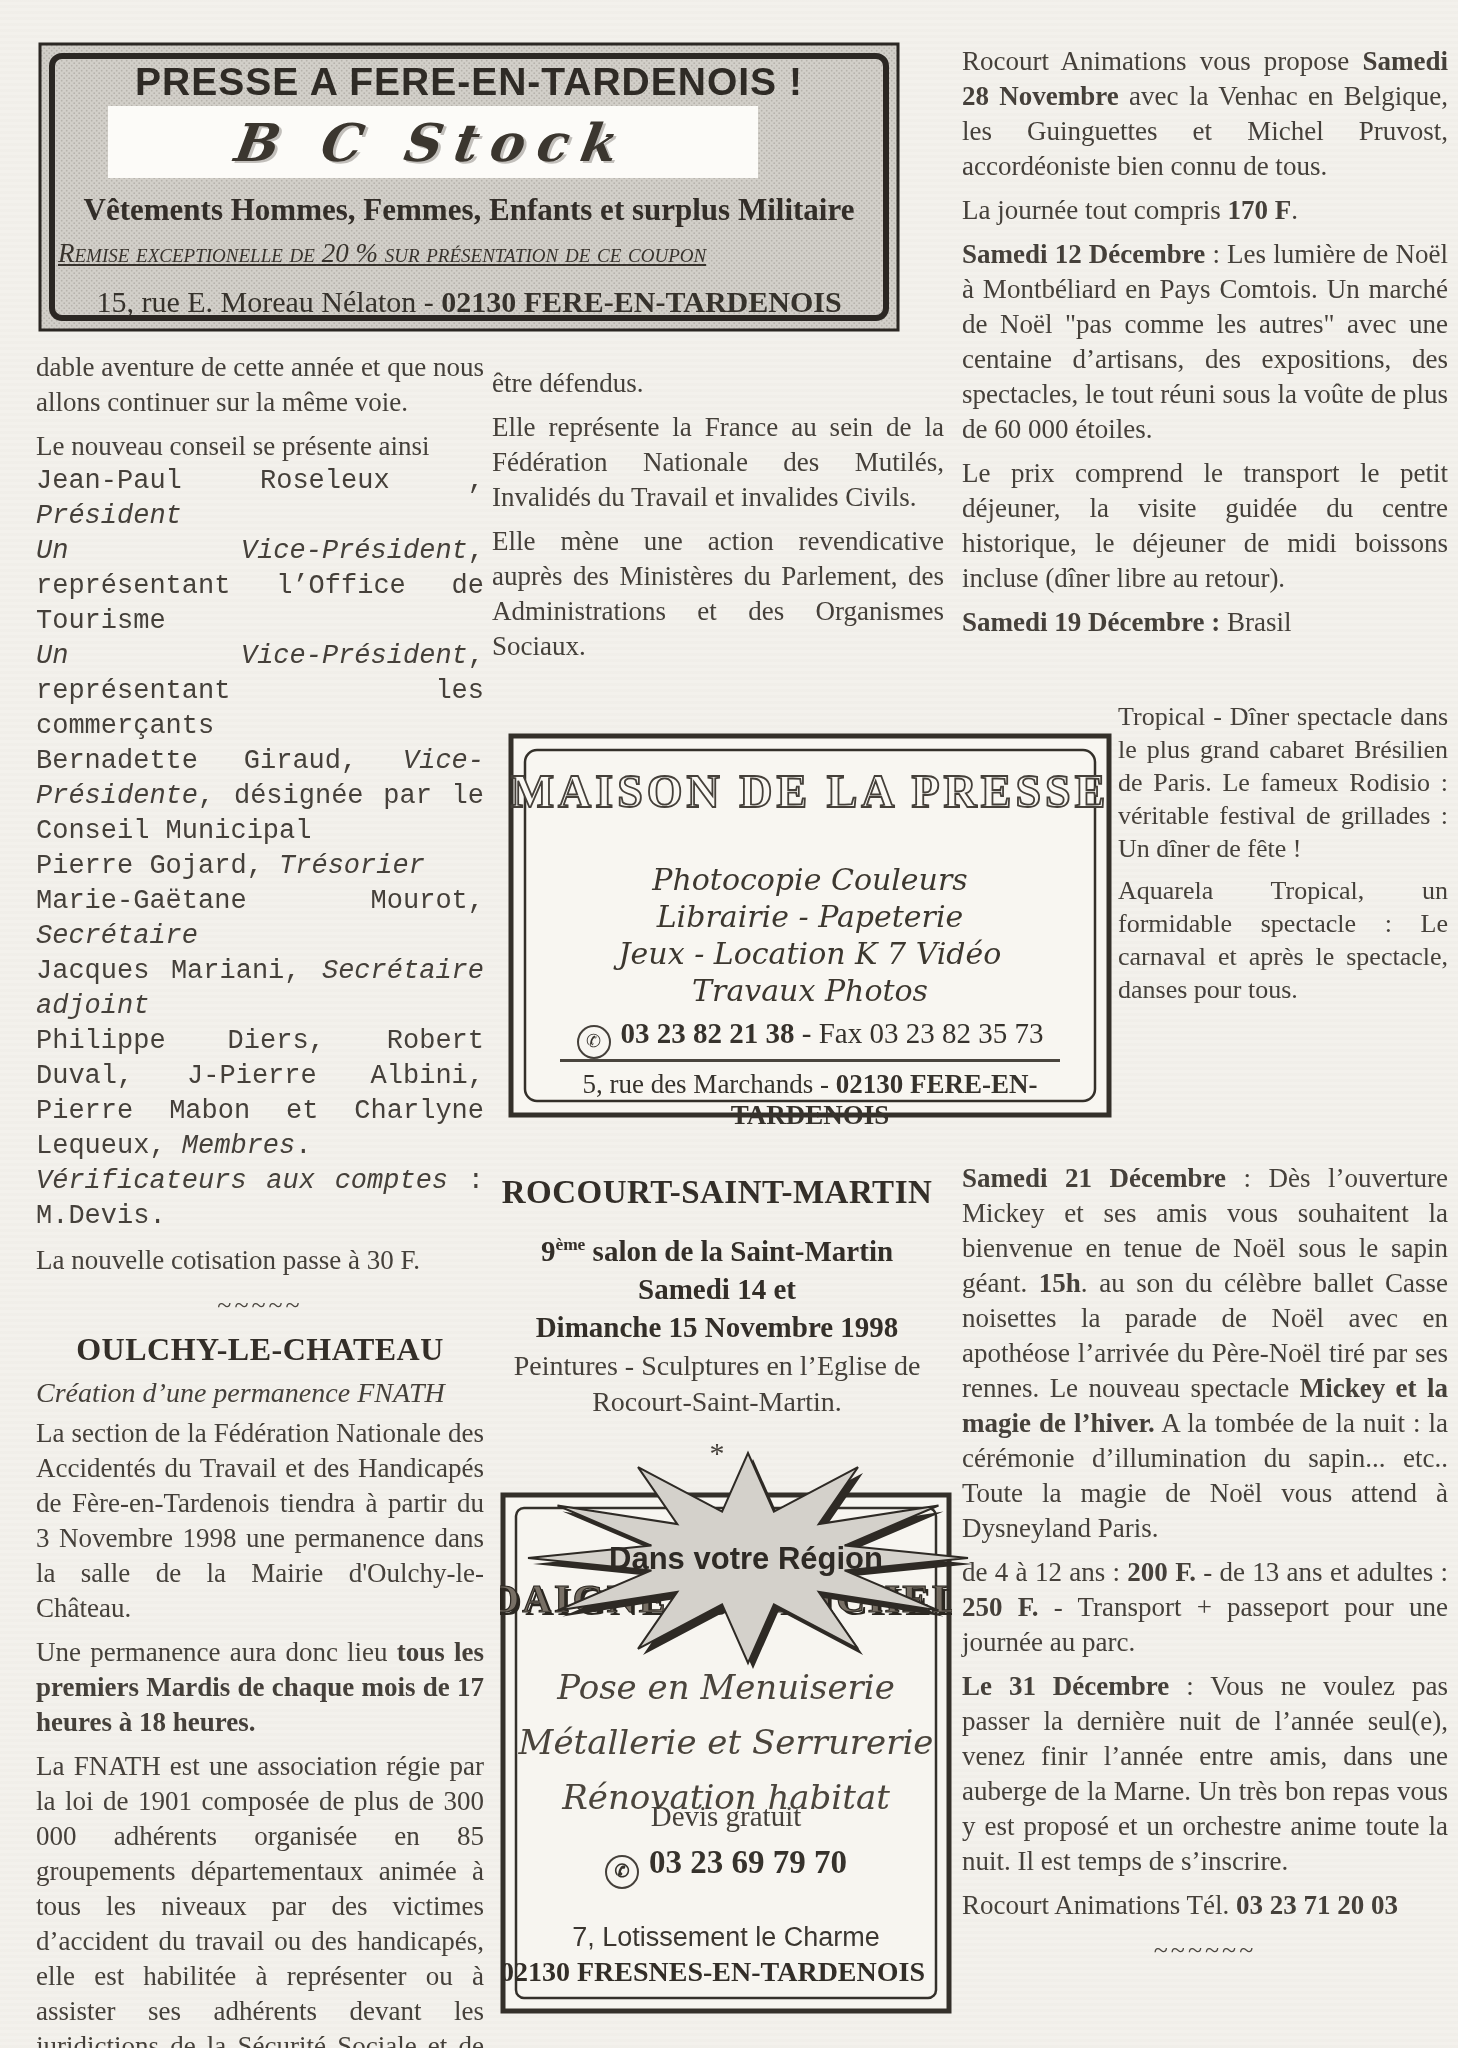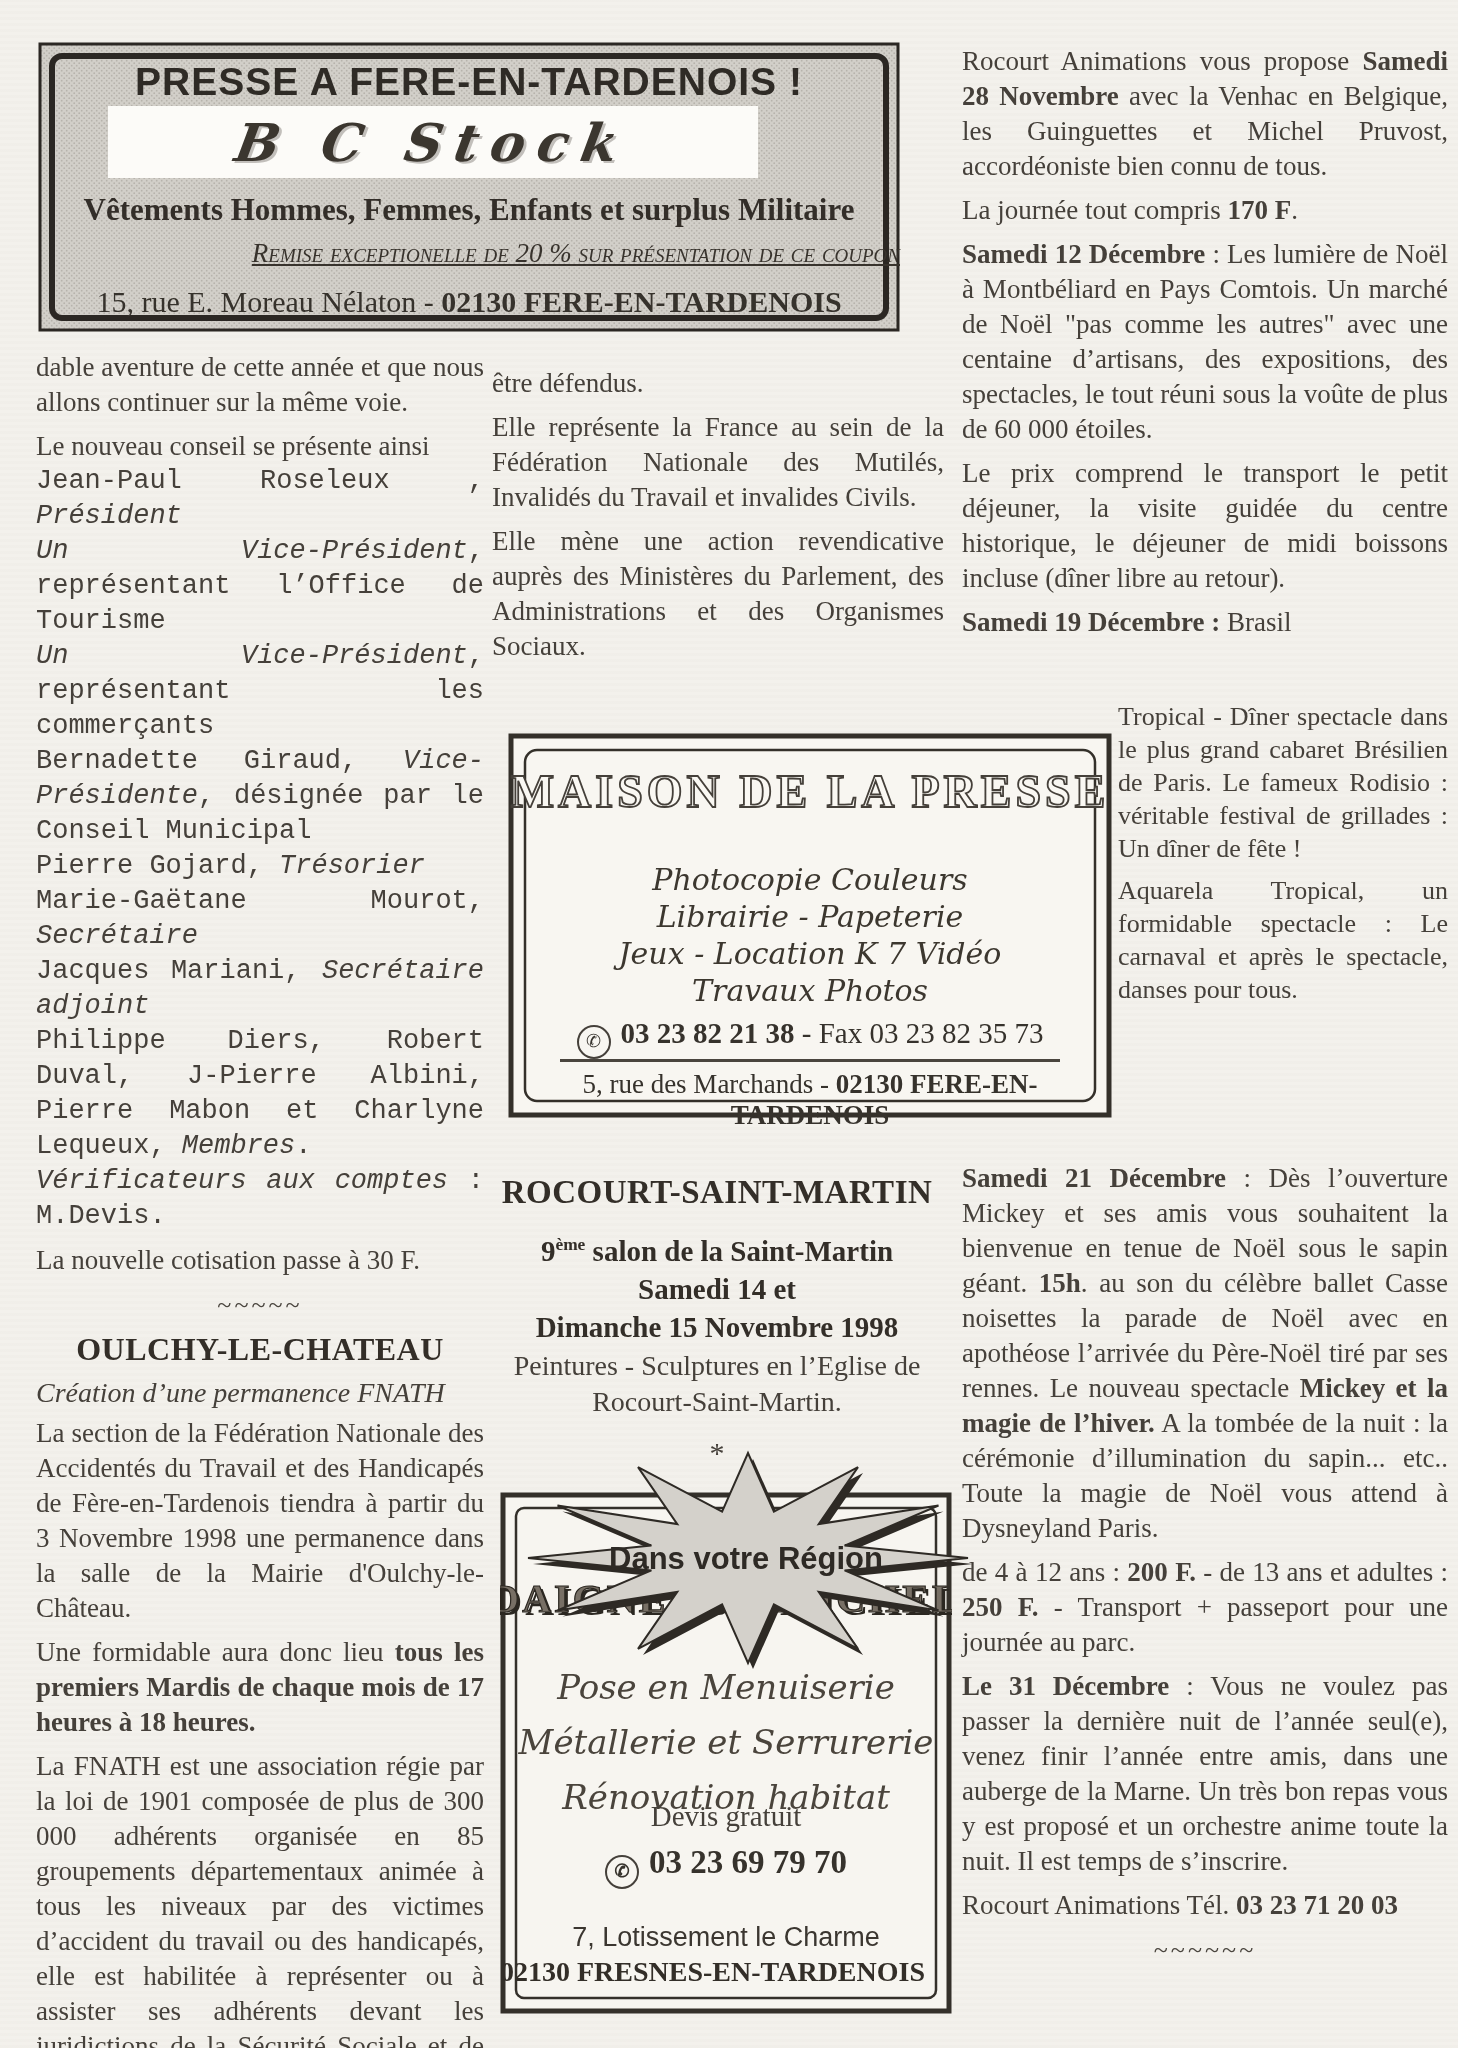--- a/index.html
+++ b/index.html
@@ -15,23 +15,23 @@
   .bc-title{position:absolute;top:18px;left:0;width:100%;text-align:center;
             font-family:"Liberation Sans",sans-serif;font-weight:700;font-size:39px;
             letter-spacing:1px;color:#2f2b26;}
   .bc-band{position:absolute;left:70px;top:64px;width:650px;height:72px;background:#fcfbf8;
            display:flex;align-items:center;justify-content:center;}
   .bc-script{font-family:"DejaVu Serif",serif;font-style:italic;font-weight:700;font-size:52px;
              letter-spacing:12px;transform:skewX(-10deg);color:#3b362f;
              text-shadow:3px 2px 0 rgba(59,54,47,.30);white-space:nowrap;}
   .bc-line1{position:absolute;top:150px;left:0;width:100%;text-align:center;
             font-weight:700;font-size:31px;color:#332e29;}
-  .bc-promo{position:absolute;top:196px;left:0;width:100%;text-align:right;
+  .bc-promo{position:absolute;top:196px;left:0;width:100%;text-align:left;
             font-style:italic;font-variant:small-caps;font-size:27px;
-            text-decoration:underline;color:#38332d;}
+            text-decoration:underline;color:#38332d;padding-left:20px;}
   .bc-addr{position:absolute;top:243px;left:0;width:100%;text-align:center;font-size:30px;color:#36322c;}
   
   .col-left{position:absolute;left:36px;top:350px;width:448px;font-size:27px;line-height:35px;}
   .col-mid{position:absolute;left:492px;top:366px;width:452px;font-size:27px;line-height:35px;}
   .council div{text-align:justify;font-family:Liberation Mono, monospace;}
   .tildes{text-align:center;letter-spacing:3px;font-size:26px;margin:2px 0 8px;color:#4a453e;}
   .sec-head{font-weight:700;font-size:32px;text-align:center;margin:10px 0 8px;color:#332e28;letter-spacing:.5px;}
   .sec-sub{font-style:italic;font-size:28px;margin:0 0 6px;}
   
   .ad-mp{position:absolute;left:508px;top:733px;width:604px;height:385px;}
@@ -106,21 +106,21 @@
       <div><span>Marie-Gaëtane Mourot, </span><span class="i">Secrétaire</span></div>
       <div><span>Jacques Mariani, </span><span class="i">Secrétaire adjoint</span></div>
       <div><span>Philippe Diers, Robert Duval, J-Pierre Albini, Pierre Mabon et Charlyne Lequeux, </span><span class="i">Membres</span><span>.</span></div>
       <div><span class="i">Vérificateurs aux comptes</span><span> : M.Devis.</span></div>
     </div>
     <p style="margin-top:9px">La nouvelle cotisation passe à 30 F.</p>
     <div class="tildes">~~~~~</div>
     <div class="sec-head">OULCHY-LE-CHATEAU</div>
     <div class="sec-sub">Création d’une permanence FNATH</div>
     <p class="just">La section de la Fédération Nationale des Accidentés du Travail et des Handicapés de Fère-en-Tardenois tiendra à partir du 3 Novembre 1998 une permanence dans la salle de la Mairie d'Oulchy-le-Château.</p>
-    <p class="just"><span>Une formidable aura donc lieu </span><span class="b">tous les premiers Mardis de chaque mois de 17 heures à 18 heures.</span></p>
+    <p class="just"><span>Une permanence aura donc lieu </span><span class="b">tous les premiers Mardis de chaque mois de 17 heures à 18 heures.</span></p>
     <p class="just">La FNATH est une association régie par la loi de 1901 composée de plus de 300 000 adhérents organisée en 85 groupements départementaux animée à tous les niveaux par des victimes d’accident du travail ou des handicapés, elle est habilitée à représenter ou à assister ses adhérents devant les juridictions de la Sécurité Sociale et de Mutualité Sociale Agricoles, les Tribunaux des affaires de Sécurité Sociale, les COTOREP.</p>
     <p class="just">Représentative de tous les handicapés, elle siège dans toutes les Instances Nationales ou Départementales ou leurs intérêts doivent</p>
   </div>
 
   <div class="col-mid">
     <p class="just">être défendus.</p>
     <p class="just">Elle représente la France au sein de la Fédération Nationale des Mutilés, Invalidés du Travail et invalides Civils.</p>
     <p class="just">Elle mène une action revendicative auprès des Ministères du Parlement, des Administrations et des Organismes Sociaux.</p>
   </div>
 

